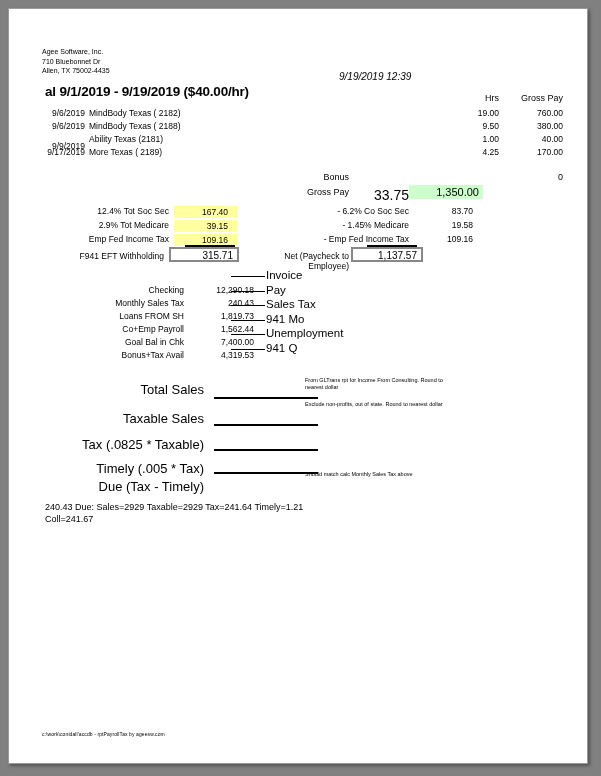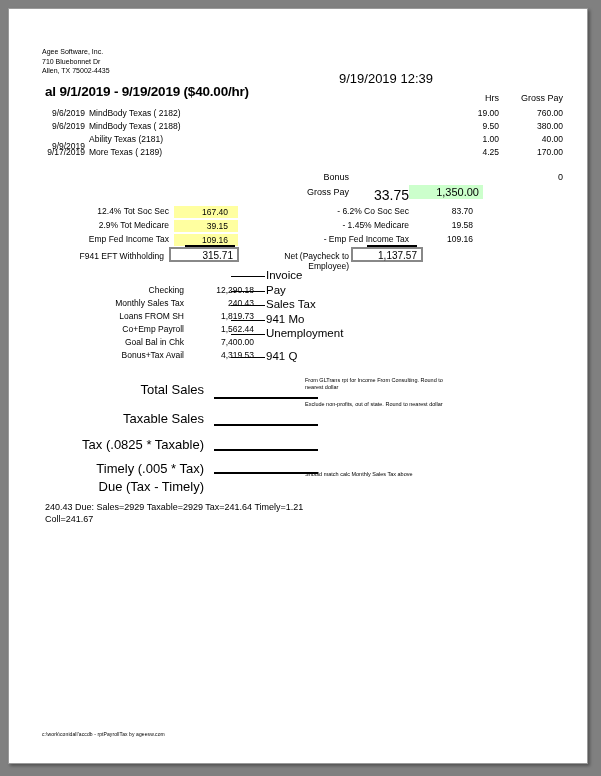--- a/index.html
+++ b/index.html
@@ -28,21 +28,22 @@
 
   
   #company {
     left: 33px; top: 38px;
     font-size: 7px;
     line-height: 9.5px;
     color: #000;
   }
   #report-datetime {
     left: 330px; top: 62px;
-    font-size: 13px;
+    font-size: 10px;
+    font-style: italic;
   }
   #report-title {
     left: 36px; top: 75px;
     font-size: 13.5px;
     font-weight: bold;
     letter-spacing: -0.2px;
   }
 
   
   #hdr-hrs  { left: 452px; top: 84px; width: 38px; font-size: 9px; text-align: right;}
@@ -212,21 +213,21 @@
       <div class="abs bal-lbl" style="top: 341px;">Bonus+Tax Avail</div>
       <div class="abs bal-val" style="top: 341px;">4,319.53</div>
     </div>
 
   <div id="checklist">
       <div class="abs chk-item" style="top: 260px;"><span class="blank"></span><span>Invoice</span></div>
       <div class="abs chk-item" style="top: 274.5px;"><span class="blank"></span><span>Pay</span></div>
       <div class="abs chk-item" style="top: 289px;"><span class="blank"></span><span>Sales Tax</span></div>
       <div class="abs chk-item" style="top: 303.5px;"><span class="blank"></span><span>941 Mo</span></div>
       <div class="abs chk-item" style="top: 318px;"><span class="blank"></span><span>Unemployment</span></div>
-      <div class="abs chk-item" style="top: 332.5px; margin-top: 8px;"><span class="blank"></span><span>941 Q</span></div>
+      <div class="abs chk-item" style="top: 332.5px;"><span class="blank"></span><span>941 Q</span></div>
     </div>
 
   <div id="sales-rows">
       <div class="abs sales-lbl" style="top: 373px;">Total Sales</div>
       <div class="abs sales-line" style="top: 388px;"></div>
       <div class="abs sales-lbl" style="top: 402px;">Taxable Sales</div>
       <div class="abs sales-line" style="top: 415px;"></div>
       <div class="abs sales-lbl" style="top: 428px;">Tax (.0825 * Taxable)</div>
       <div class="abs sales-line" style="top: 440px;"></div>
       <div class="abs sales-lbl" style="top: 452px;">Timely (.005 * Tax)</div>

